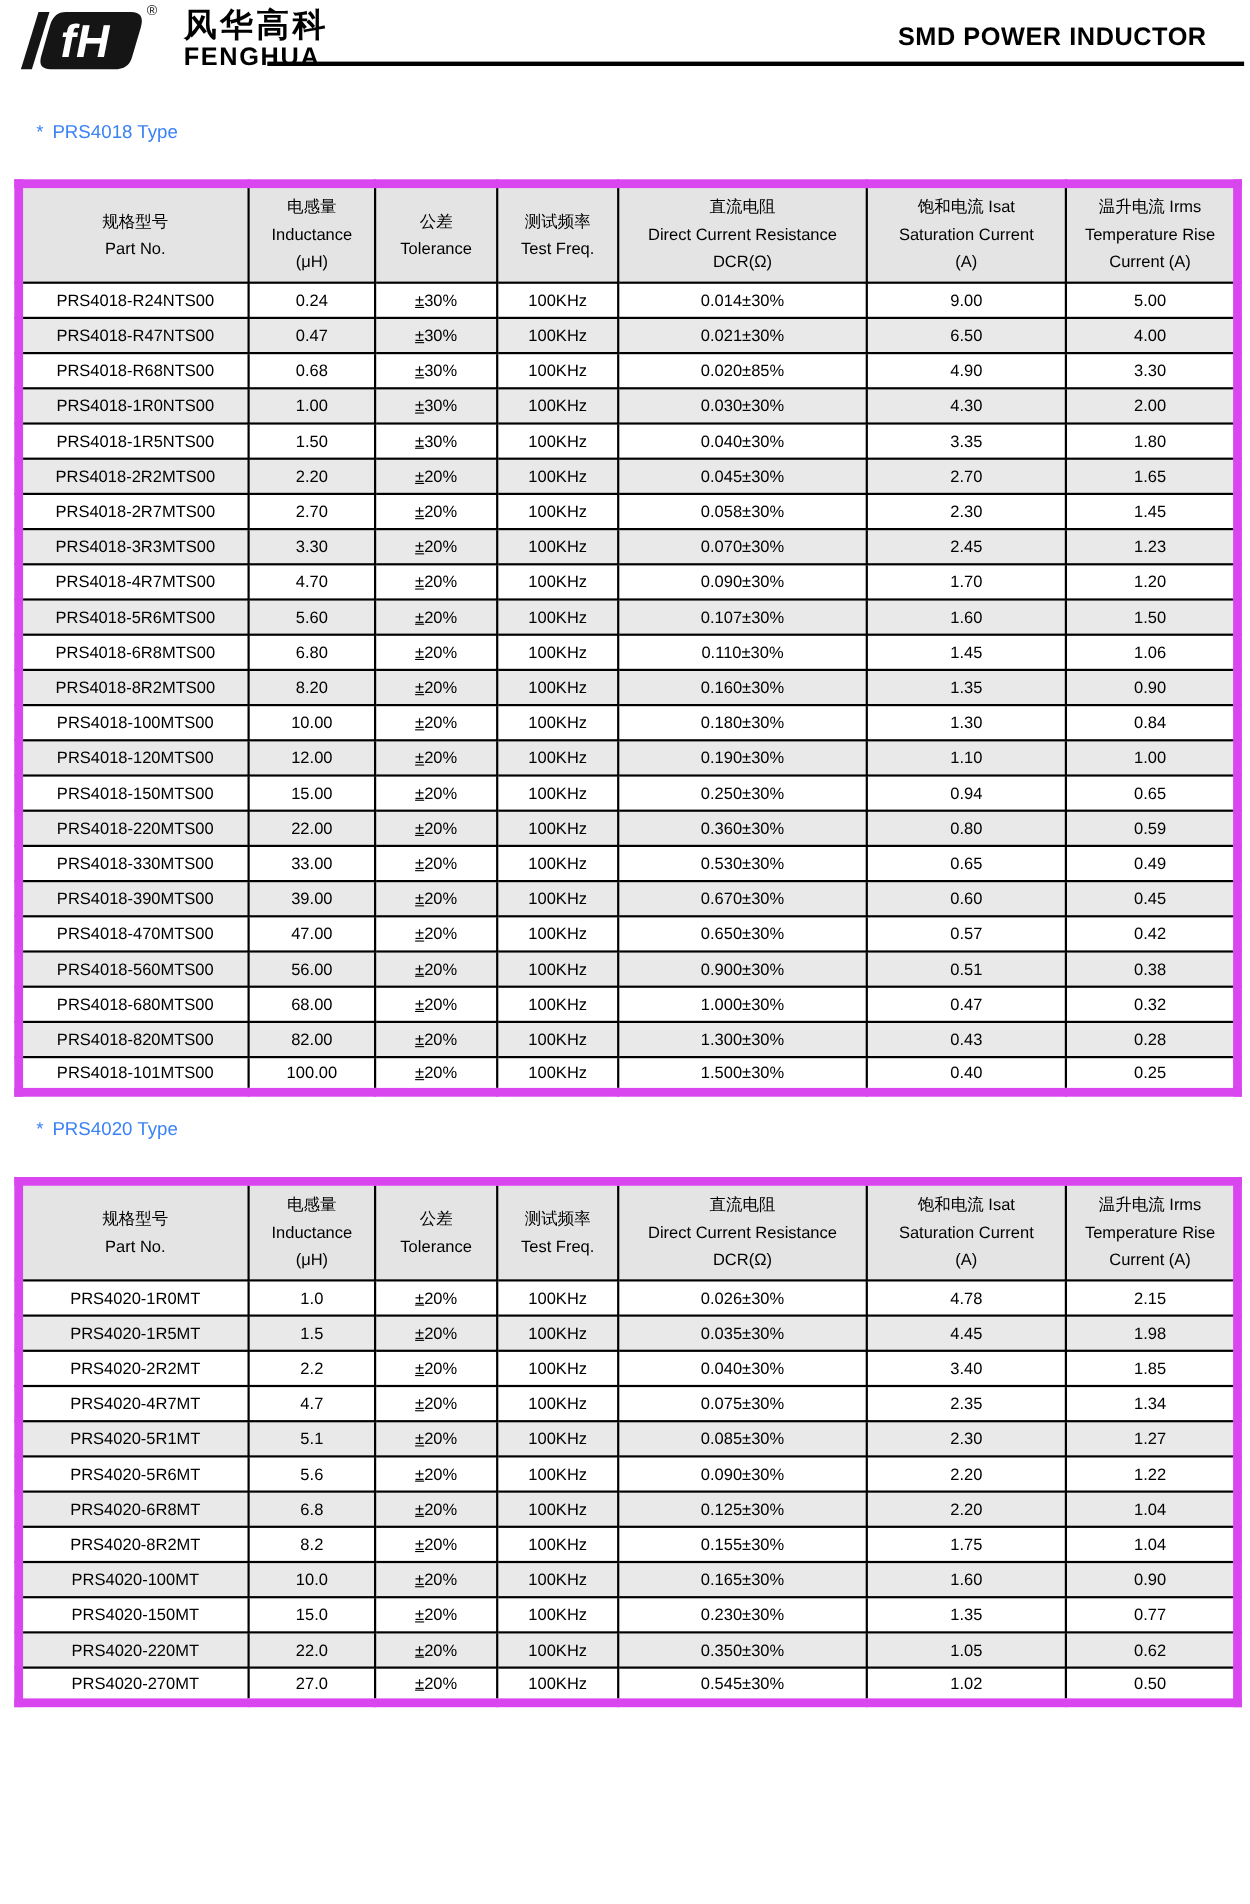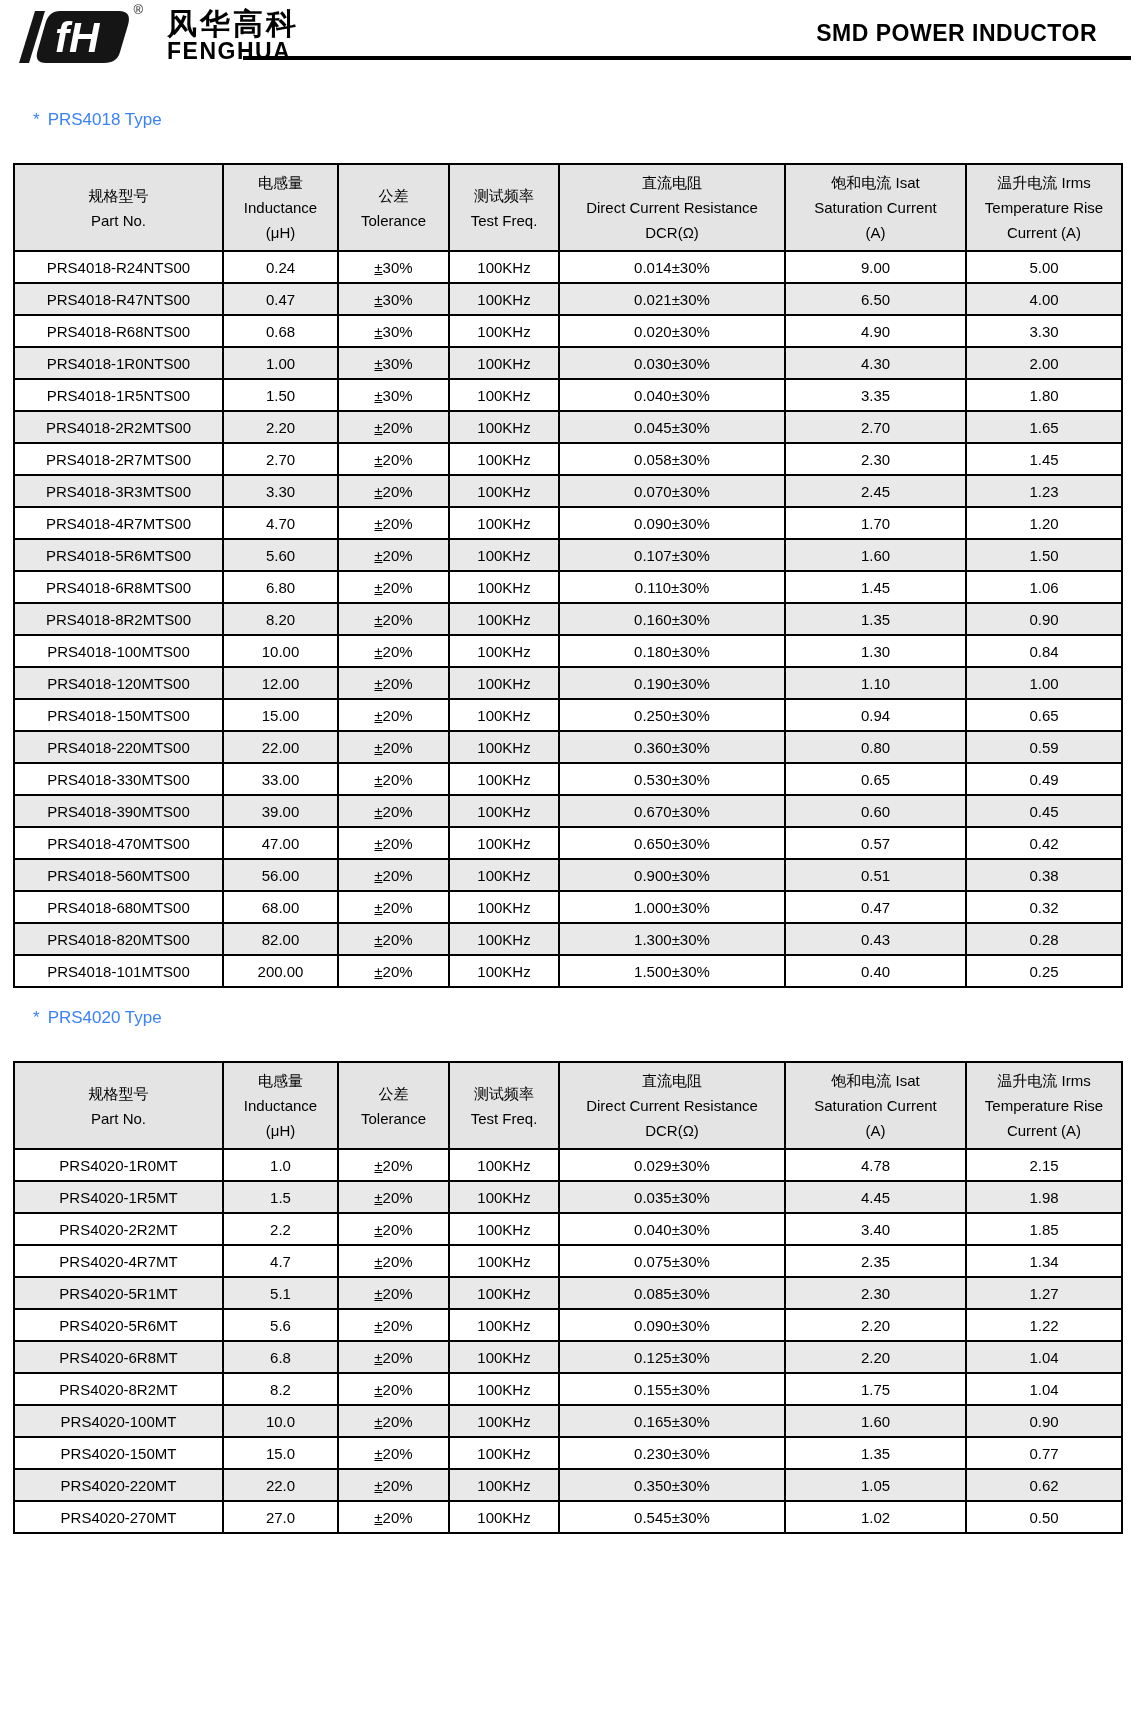--- a/index.html
+++ b/index.html
@@ -43,21 +43,21 @@
   .section-title .marker { margin-right: 8px; }
   .sec-1 { margin-top: 40px; }
   .sec-2 { margin-top: 20px; }
 
   
   table.spec-table {
     border-collapse: collapse;
     table-layout: fixed;
     margin-left: 13px;
     width: 1108px;
-    border: 2px solid #d946ef;
+    border: 8px solid #d946ef;
     margin-top: 33px;
   }
   .spec-table th, .spec-table td {
     border: 2px solid #000;
     text-align: center;
     vertical-align: middle;
     font-size: 15px;
     overflow: hidden;
   }
   .spec-table thead th {
@@ -165,21 +165,21 @@
             <td>100KHz</td>
             <td>0.021±30%</td>
             <td>6.50</td>
             <td>4.00</td>
           </tr>
           <tr>
             <td>PRS4018-R68NTS00</td>
             <td>0.68</td>
             <td class="tol-cell">±30%</td>
             <td>100KHz</td>
-            <td>0.020±30%</td>
+            <td>0.020±85%</td>
             <td>4.90</td>
             <td>3.30</td>
           </tr>
           <tr class="alt">
             <td>PRS4018-1R0NTS00</td>
             <td>1.00</td>
             <td class="tol-cell">±30%</td>
             <td>100KHz</td>
             <td>0.030±30%</td>
             <td>4.30</td>
@@ -342,21 +342,21 @@
             <td>PRS4018-820MTS00</td>
             <td>82.00</td>
             <td class="tol-cell">±20%</td>
             <td>100KHz</td>
             <td>1.300±30%</td>
             <td>0.43</td>
             <td>0.28</td>
           </tr>
           <tr>
             <td>PRS4018-101MTS00</td>
-            <td>200.00</td>
+            <td>100.00</td>
             <td class="tol-cell">±20%</td>
             <td>100KHz</td>
             <td>1.500±30%</td>
             <td>0.40</td>
             <td>0.25</td>
           </tr>
         </tbody>
       </table>
   </section>
 
@@ -409,21 +409,21 @@
               <div>Current (A)</div>
             </th>
           </tr>
         </thead>
         <tbody>
           <tr>
             <td>PRS4020-1R0MT</td>
             <td>1.0</td>
             <td class="tol-cell">±20%</td>
             <td>100KHz</td>
-            <td>0.029±30%</td>
+            <td>0.026±30%</td>
             <td>4.78</td>
             <td>2.15</td>
           </tr>
           <tr class="alt">
             <td>PRS4020-1R5MT</td>
             <td>1.5</td>
             <td class="tol-cell">±20%</td>
             <td>100KHz</td>
             <td>0.035±30%</td>
             <td>4.45</td>

